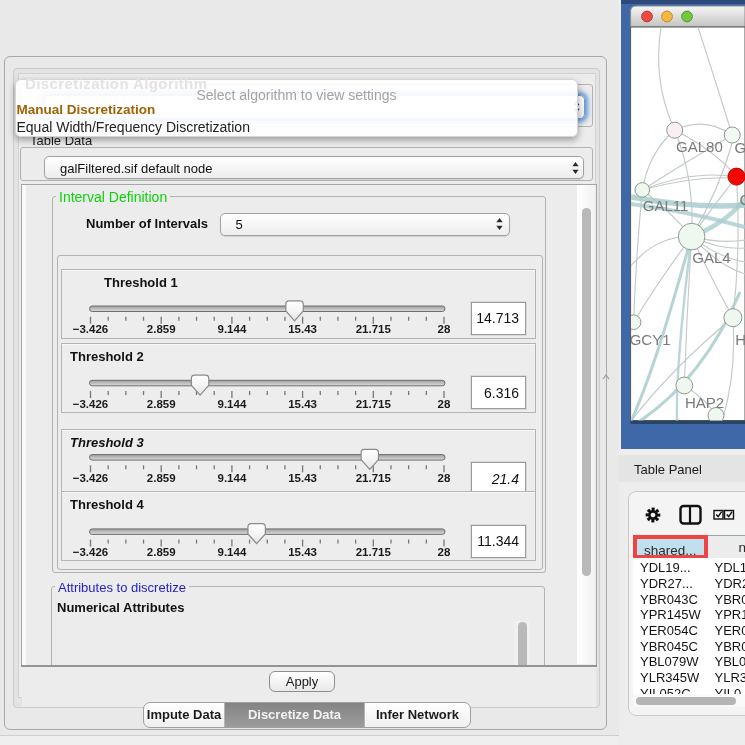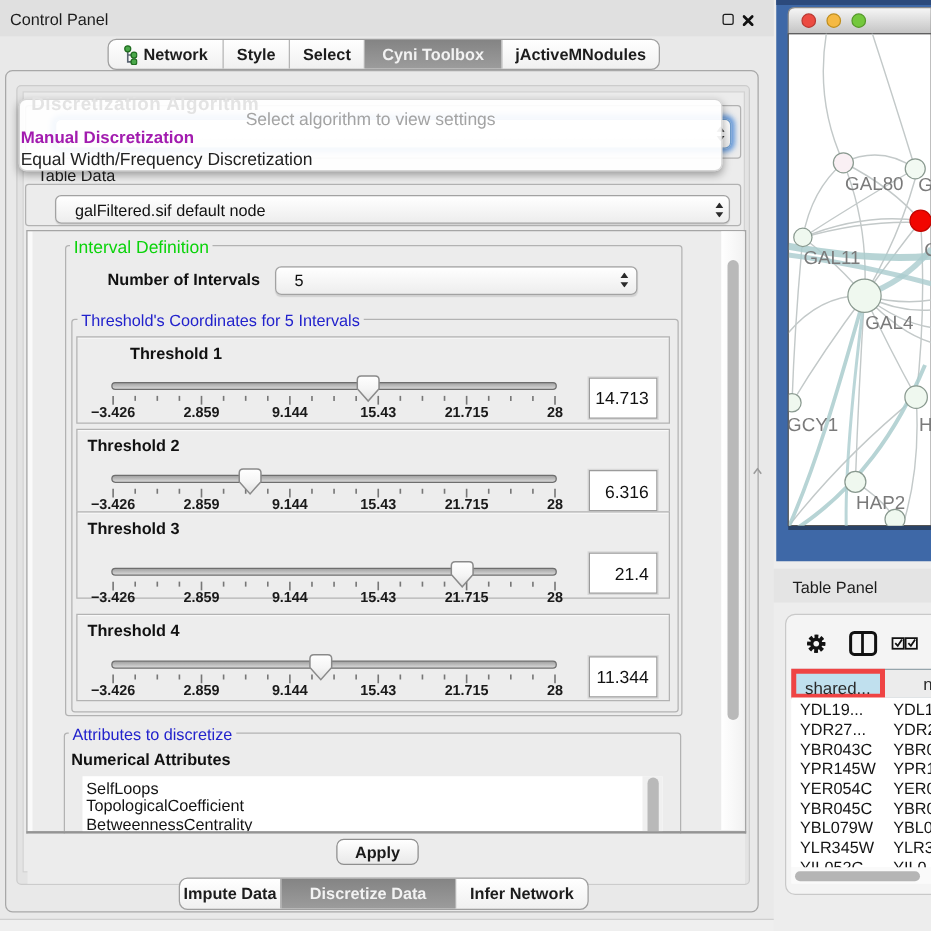--- a/index.html
+++ b/index.html
@@ -58,44 +58,25 @@
 
 
 #attrlist { position:absolute; left:66px; top:621px; width:464px; height:44px; background:#fff; overflow:hidden; }
 #attrlist div { font-size:13px; color:#141414; padding-left:3px; height:14.8px; line-height:14.8px; }
 </style>
 </head>
 <body>
 <div id="stage">
 
   <div id="cp">
-    <div id="cptitle">
-      <span class="t">Control Panel</span>
-      <div class="abs" style="left:578px; top:11px; width:9px; height:9px; border:1.5px solid #1a1a1a; border-radius:2px;"></div>
-      <svg class="abs" style="left:594px; top:12px;" width="9" height="9" viewBox="0 0 9 9">
-        <path d="M1.2 1.2 L7.8 7.8 M7.8 1.2 L1.2 7.8" stroke="#111" stroke-width="2.2" stroke-linecap="round"></path>
-      </svg>
-    </div>
 
     <div id="tabpanel"></div>
     <div id="innerpanel"></div>
     <div id="contentpane"></div>
 
-    <div class="seg" style="left:86px; top:31px; height:25px;">
-      <div class="s" style="width:91px;"><svg width="11" height="16" viewBox="0 0 11 16" style="margin-right:5px;">
-            <path d="M3.2 5 L3.2 13.5 L8.2 13.5 M3.2 8 L8.2 8" fill="none" stroke="#5a6472" stroke-width="1.3"></path>
-            <circle cx="3.2" cy="3" r="2.4" fill="#4aa84a" stroke="#1e6b1e" stroke-width="1"></circle>
-            <circle cx="8.2" cy="8" r="2.4" fill="#4aa84a" stroke="#1e6b1e" stroke-width="1"></circle>
-            <circle cx="8.2" cy="13.5" r="2.4" fill="#4aa84a" stroke="#1e6b1e" stroke-width="1"></circle>
-          </svg>Network</div>
-      <div class="s" style="width:53px;">Style</div>
-      <div class="s" style="width:60px;">Select</div>
-      <div class="s sel" style="width:110px;">Cyni Toolbox</div>
-      <div class="s" style="width:126px;">jActiveMNodules</div>
-    </div>
 
     <div class="group" style="left:20px; top:84px; width:573px; height:43px;"></div>
     <div class="combo" style="left:44px; top:95px; width:541px; height:24px; box-shadow:0 0 4px 2.5px rgba(80,140,215,0.85); border-color:#6f9ccd;">
       <svg class="arr" style="right:4.5px;" width="7" height="12" viewBox="0 0 7 12">
           <path d="M3.5 0 L6.6 4.3 L0.4 4.3 Z" fill="#2a2a2a"></path>
           <path d="M3.5 12 L6.6 7.7 L0.4 7.7 Z" fill="#2a2a2a"></path>
         </svg>
     </div>
 
     <span class="glabel" style="left:27px; top:133px; color:#1d1d1d;">Table Data</span>
@@ -118,35 +99,34 @@
     <span class="tlabel" style="left:86px; top:215.5px;">Number of Intervals</span>
     <div class="combo" style="left:219.5px; top:212.5px; width:290.5px; height:23px;">
       <span class="ct">5</span>
       <svg class="arr" style="right:6px;" width="7" height="12" viewBox="0 0 7 12">
           <path d="M3.5 0 L6.6 4.3 L0.4 4.3 Z" fill="#2a2a2a"></path>
           <path d="M3.5 12 L6.6 7.7 L0.4 7.7 Z" fill="#2a2a2a"></path>
         </svg>
     </div>
 
     <div class="group" style="left:57px; top:255px; width:486px; height:315px;"></div>
-    <span class="glabel" style="left:62px; top:248.5px; color:#2222cc;">Threshold's Coordinates for 5 Intervals</span>
 
     <div class="trow" style="top:268.5px;">
         <span class="tlabel" style="left:8px; top:5px;margin-left:34px;">Threshold 1</span>
         <div class="vbox" style="top:32.3px;">
           <span>14.713</span>
         </div>
       </div>
     <div class="trow" style="top:342.8px;">
         <span class="tlabel" style="left:8px; top:5px;">Threshold 2</span>
         <div class="vbox" style="top:32.3px;">
           <span>6.316</span>
         </div>
       </div>
-    <div class="trow" style="top:409px;">
+    <div class="trow" style="top:429px;font-style:italic;">
         <span class="tlabel" style="left:8px; top:5px;">Threshold 3</span>
         <div class="vbox" style="top:32.3px;padding-left:40px;">
           <span>21.4</span>
         </div>
       </div>
     <div class="trow" style="top:491.4px;">
         <span class="tlabel" style="left:8px; top:5px;">Threshold 4</span>
         <div class="vbox" style="top:32.3px;">
           <span>11.344</span>
         </div>
@@ -278,47 +258,42 @@
         <text x="231.9" y="556.1999999999999" text-anchor="middle" font-size="11.5" font-weight="bold" fill="#1a1a1a" font-family="Liberation Sans, sans-serif">9.144</text>
         <text x="302.6" y="556.1999999999999" text-anchor="middle" font-size="11.5" font-weight="bold" fill="#1a1a1a" font-family="Liberation Sans, sans-serif">15.43</text>
         <text x="373.3" y="556.1999999999999" text-anchor="middle" font-size="11.5" font-weight="bold" fill="#1a1a1a" font-family="Liberation Sans, sans-serif">21.715</text>
         <text x="444" y="556.1999999999999" text-anchor="middle" font-size="11.5" font-weight="bold" fill="#1a1a1a" font-family="Liberation Sans, sans-serif">28</text>
         <path d="M247.94252529752436 526.9 Q247.94252529752436 523.6999999999999 251.14252529752434 523.6999999999999 L262.14252529752434 523.6999999999999 Q265.34252529752433 523.6999999999999 265.34252529752433 526.9 L265.34252529752433 533.9 L256.64252529752434 543.6999999999999 L247.94252529752436 533.9 Z" fill="url(#thg)" stroke="#8a8a8a" stroke-width="1.2"></path>
       </svg>
 
     <div class="group" style="left:51px; top:586px; width:494px; height:95px;"></div>
     <span class="glabel" style="left:55px; top:580px; color:#2222cc;">Attributes to discretize</span>
     <span class="tlabel" style="left:57px; top:600px;">Numerical Attributes</span>
-    <div id="attrlist">
-      <div style="padding-top:2.5px; height:17.3px;">SelfLoops</div>
-      <div>TopologicalCoefficient</div>
-      <div>BetweennessCentrality</div>
-    </div>
     <div class="sbtrack" style="left:514px; top:621px; width:16px; height:44px; background:#f0f0f0;"></div>
     <div class="sbthumb" style="left:518px; top:622px; width:9px; height:43px; border-radius:5px 5px 0 0;"></div>
 
     <div class="abs" style="left:21px; top:664.5px; width:576px; height:2px; background:#949494;"></div>
     <div class="abs" style="left:22px; top:666.5px; width:574px; height:40px; background:#ececec;"></div>
 
-    <div class="abs" style="left:269px; top:671px; width:66px; height:21px; border:1px solid #8e8e8e; border-radius:6px; background:linear-gradient(#ffffff,#e9e9e9); text-align:center; font-size:13px; font-weight:700; color:#1a1a1a; line-height:19px;">Apply</div>
+    <div class="abs" style="left:269px; top:671px; width:66px; height:21px; border:1px solid #8e8e8e; border-radius:6px; background:linear-gradient(#ffffff,#e9e9e9); text-align:center; font-size:13px; font-weight:400; color:#1a1a1a; line-height:19px;">Apply</div>
 
     <div class="seg" style="left:143px; top:702px; height:25.5px;">
       <div class="s" style="width:80px;">Impute Data</div>
       <div class="s sel" style="width:140px;">Discretize Data</div>
       <div class="s" style="width:106px;">Infer Network</div>
     </div>
 
     <svg class="abs" style="left:602px; top:374px;" width="8" height="9" viewBox="0 0 8 9">
         <path d="M1 5 L4 1 L7 5" fill="none" stroke="#9a9a9a" stroke-width="1.2"></path>
       </svg>
 
     <div id="popup">
       <span class="abs" style="left:9px; top:-5px; font-size:15px; font-weight:bold; color:#e3e3e3; letter-spacing:0.4px;">Discretization Algorithm</span>
       <span class="abs" style="left:0; right:0; top:7px; text-align:center; font-size:14px; color:#a3a3a3;">Select algorithm to view settings</span>
-      <span class="abs" style="left:0.5px; top:22px; font-size:13.5px; font-weight:bold; color:#a21caf;">Manual Discretization</span>
+      <span class="abs" style="left:0.5px; top:22px; font-size:13.5px; font-weight:bold; color:#a16207;">Manual Discretization</span>
       <span class="abs" style="left:0.5px; top:39px; font-size:14px; color:#222;">Equal Width/Frequency Discretization</span>
     </div>
   </div>
 
   <div class="abs" style="left:0; top:734.5px; width:619px; height:1.5px; background:#cfcfcf;"></div>
   <div class="abs" style="left:0; top:736px; width:619px; height:9px; background:#efefef;"></div>
 
   <svg id="net" class="abs" style="left:619px; top:0;" width="126" height="455" viewBox="0 0 126 455">
       <rect x="2" y="0" width="124" height="449" fill="#3e68a7"></rect>
       <rect x="2" y="0" width="124" height="4" fill="#2c4a7c"></rect>

